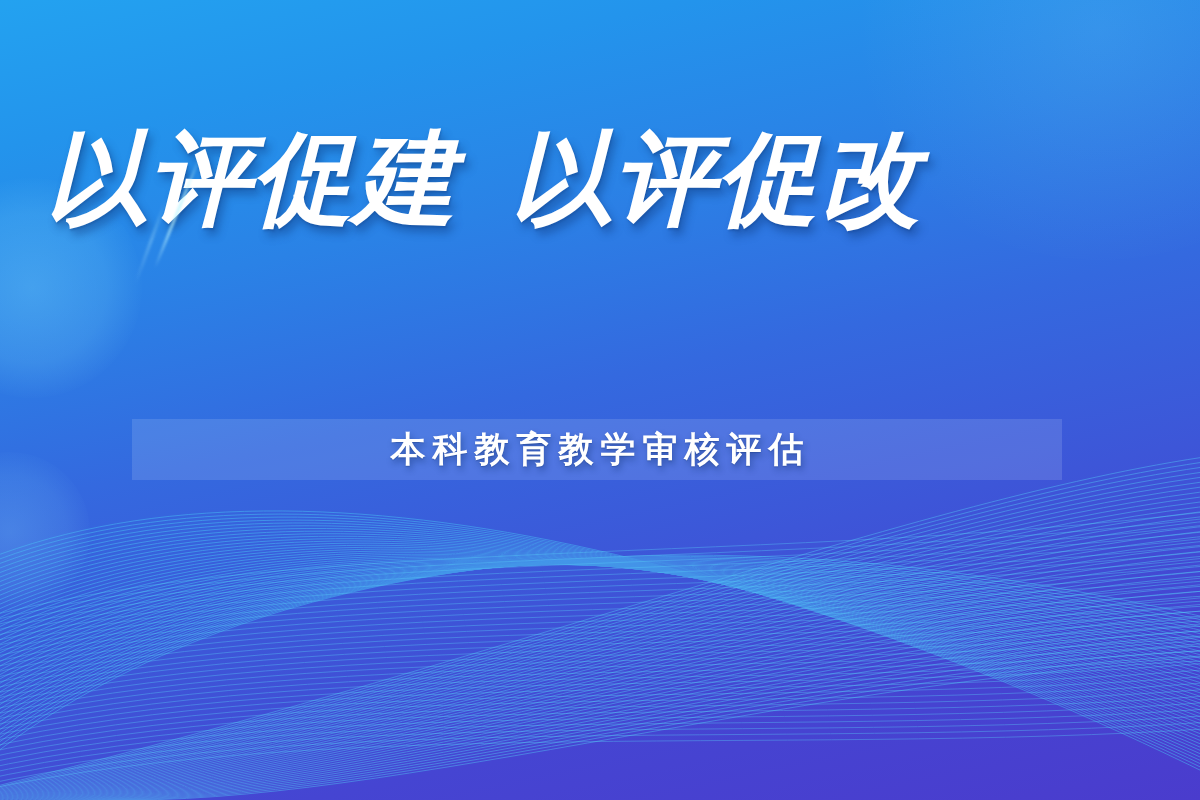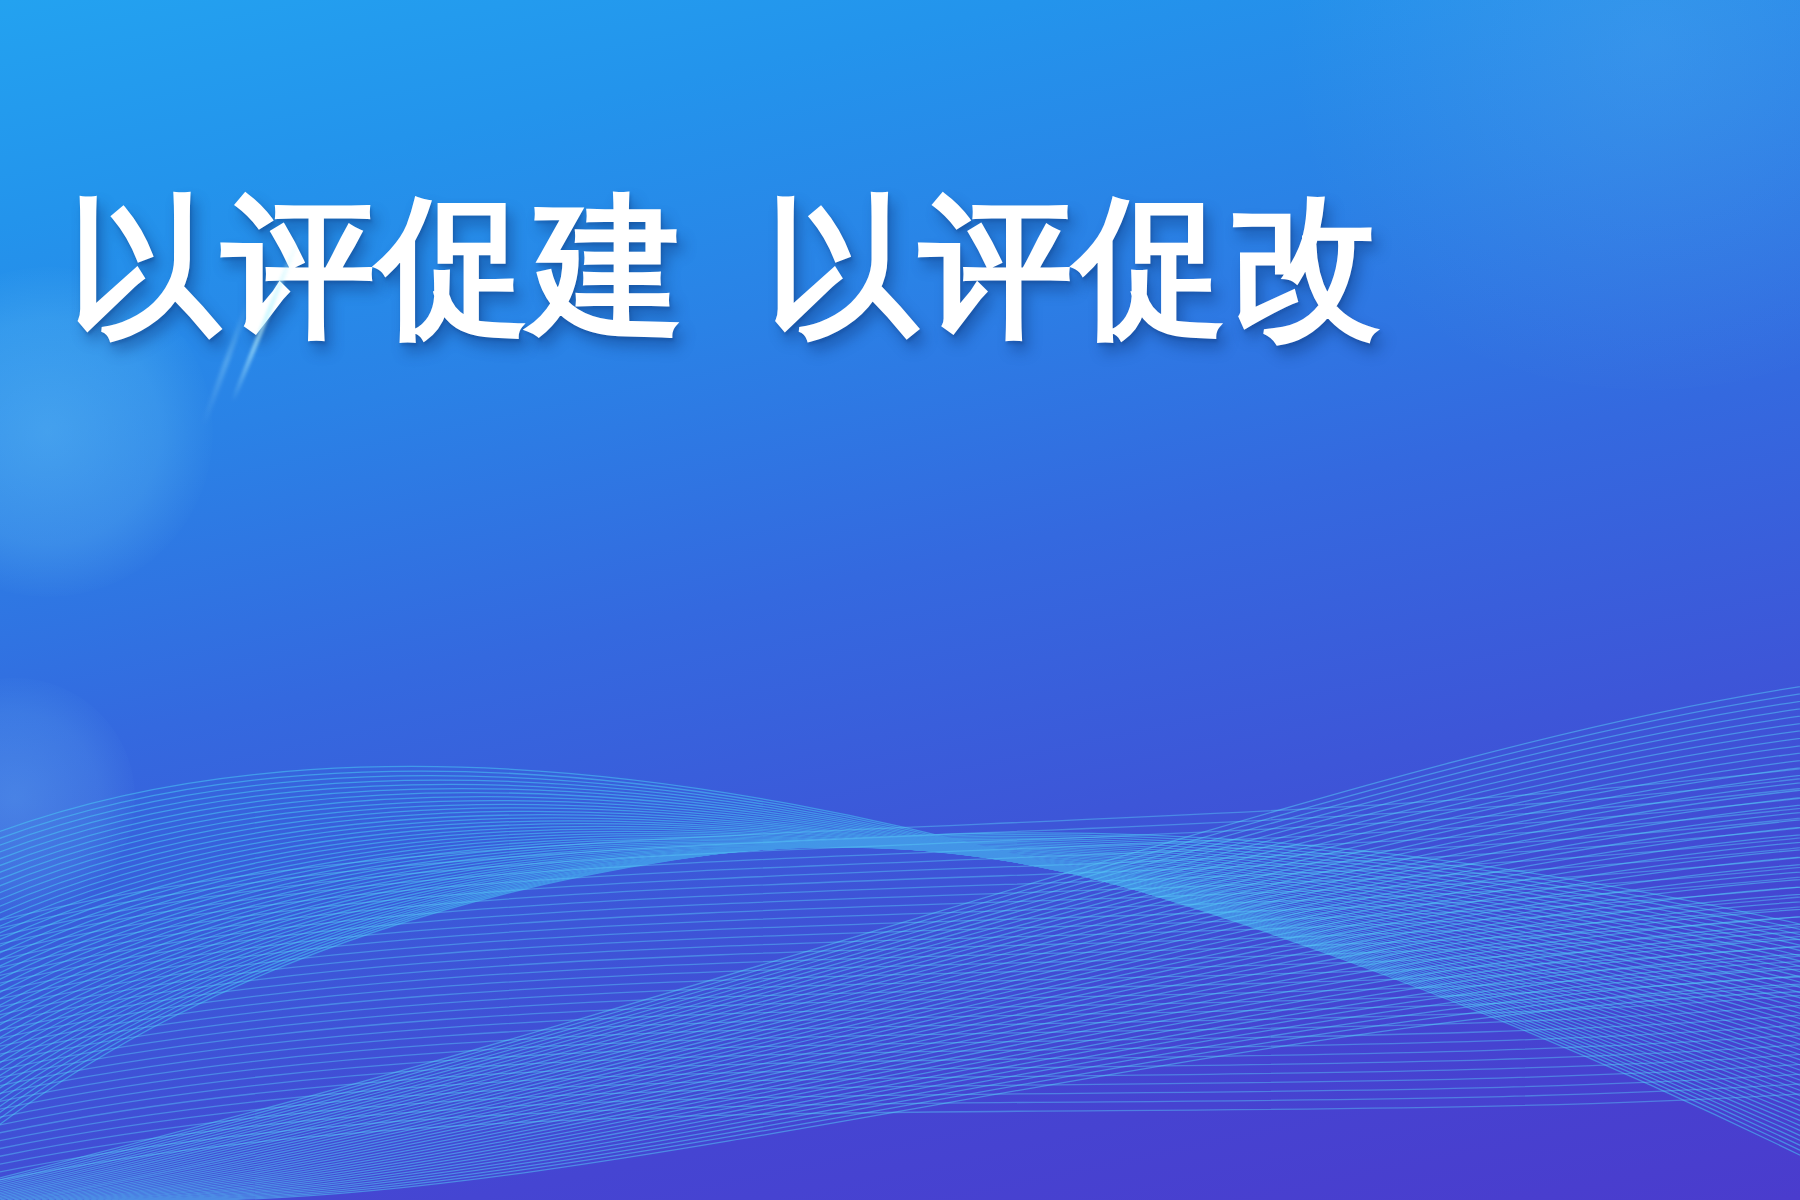--- a/index.html
+++ b/index.html
@@ -78,20 +78,21 @@
   }
   #wave-layer svg { display: block; }
 
   
   #headline-block {
     position: absolute;
     left: 0;
     top: 112px;
     width: 967px;
     text-align: center;
+    font-style: italic;
   }
   .headline-line {
     color: #ffffff;
     font-size: 102px;
     line-height: 136px;
     font-weight: 700;
     letter-spacing: 1px;
     white-space: pre;
     text-shadow:
       4px 7px 9px rgba(12, 52, 120, 0.42),
@@ -299,14 +300,17 @@
     </svg>
   </div>
 
   <div id="headline-block">
     <div class="headline-line">以评促建  以评促改</div>
   </div>
 
   <div id="light-streak"></div>
   <div id="light-streak-2"></div>
 
+  <div id="subtitle-band">
+    <div id="subtitle-text">本科教育教学审核评估</div>
+  </div>
 
 </div>
 
 </body></html>

